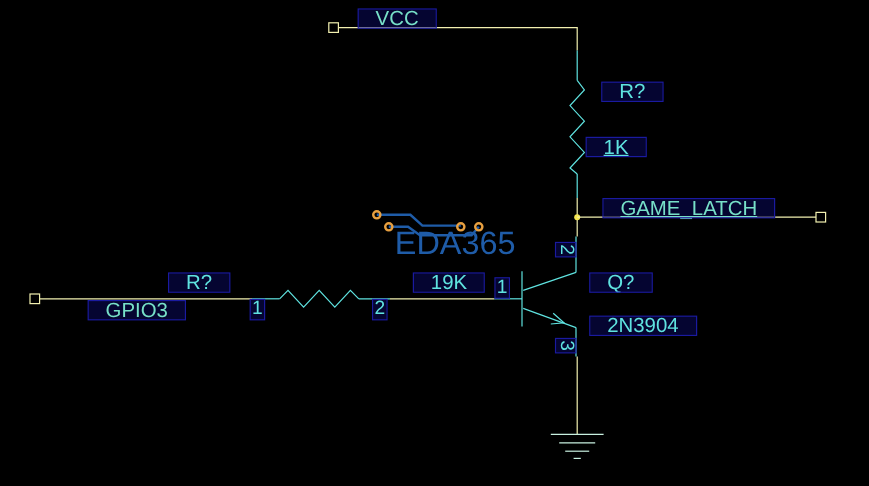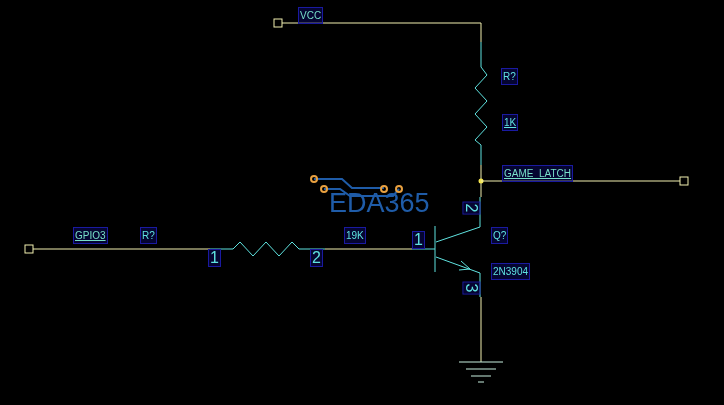--- a/index.html
+++ b/index.html
@@ -1,18 +1,18 @@
 <!DOCTYPE html>
 <html><head>
 <meta charset="utf-8">
 <style>
   html, body { margin: 0; padding: 0; background: #000; }
   body { width: 724px; height: 405px; overflow: hidden; position: relative; font-family: "Liberation Sans", sans-serif; }
   #canvas { position: absolute; left: 0; top: 0; width: 724px; height: 405px; background: #000; }
-  .lbl { position: absolute; color: #5fe3e0; font-size: 10px; line-height: 15px; padding: 0 1px; background: rgba(10,10,90,0.55); outline: 1px solid #1a1aa0; white-space: nowrap; }
+  .lbl { position: absolute; color: #5fe3e0; font-size: 17px; line-height: 15px; padding: 0 14px; background: rgba(10,10,90,0.55); outline: 1px solid #1a1aa0; white-space: nowrap; }
   .lbl.net { color: #77e0c8; }
   .pin { position: absolute; color: #5fe3e0; font-size: 16px; line-height: 16px; padding: 0 1px; background: rgba(10,10,90,0.55); outline: 1px solid #1a1aa0; }
   .pin.rot { transform: rotate(90deg); transform-origin: center; }
   .wm { position: absolute; color: #1f5ca8; font-size: 27px; font-weight: normal; letter-spacing: 0px; }
 </style>
 </head>
 <body>
 
 <svg id="canvas" width="724" height="405" viewBox="0 0 724 405">
 
@@ -64,24 +64,24 @@
     <circle cx="324" cy="189" r="3" fill="none" stroke="#e8a040" stroke-width="2"></circle>
     <circle cx="384" cy="189" r="3" fill="none" stroke="#e8a040" stroke-width="2"></circle>
     <circle cx="399" cy="189" r="3" fill="none" stroke="#e8a040" stroke-width="2"></circle>
   </g>
 </svg>
 
 <div class="wm" style="left:304px;top:188px;margin-left:25px;">EDA365</div>
 
 <div class="lbl net" style="left:299px;top:8px;">VCC</div>
 <div class="lbl" style="left:502px;top:69px;">R?</div>
-<div class="lbl" style="left:503px;top:115px;text-decoration:underline;">1K</div>
+<div class="lbl" style="left:489px;top:115px;text-decoration:underline;">1K</div>
 <div class="lbl net" style="left:503px;top:166px;text-decoration:underline;">GAME_LATCH</div>
 
-<div class="lbl net" style="left:74px;top:228px;text-decoration:underline;">GPIO3</div>
+<div class="lbl net" style="left:74px;top:251px;">GPIO3</div>
 <div class="lbl" style="left:141px;top:228px;">R?</div>
 <div class="lbl" style="left:345px;top:228px;">19K</div>
 <div class="pin" style="left:209px;top:250px;">1</div>
 <div class="pin" style="left:311px;top:250px;">2</div>
 
 <div class="pin" style="left:413px;top:232px;">1</div>
 <div class="pin rot" style="left:466px;top:200px;">2</div>
 <div class="pin rot" style="left:466px;top:280px;">3</div>
 <div class="lbl" style="left:492px;top:228px;">Q?</div>
 <div class="lbl" style="left:492px;top:264px;">2N3904</div>

